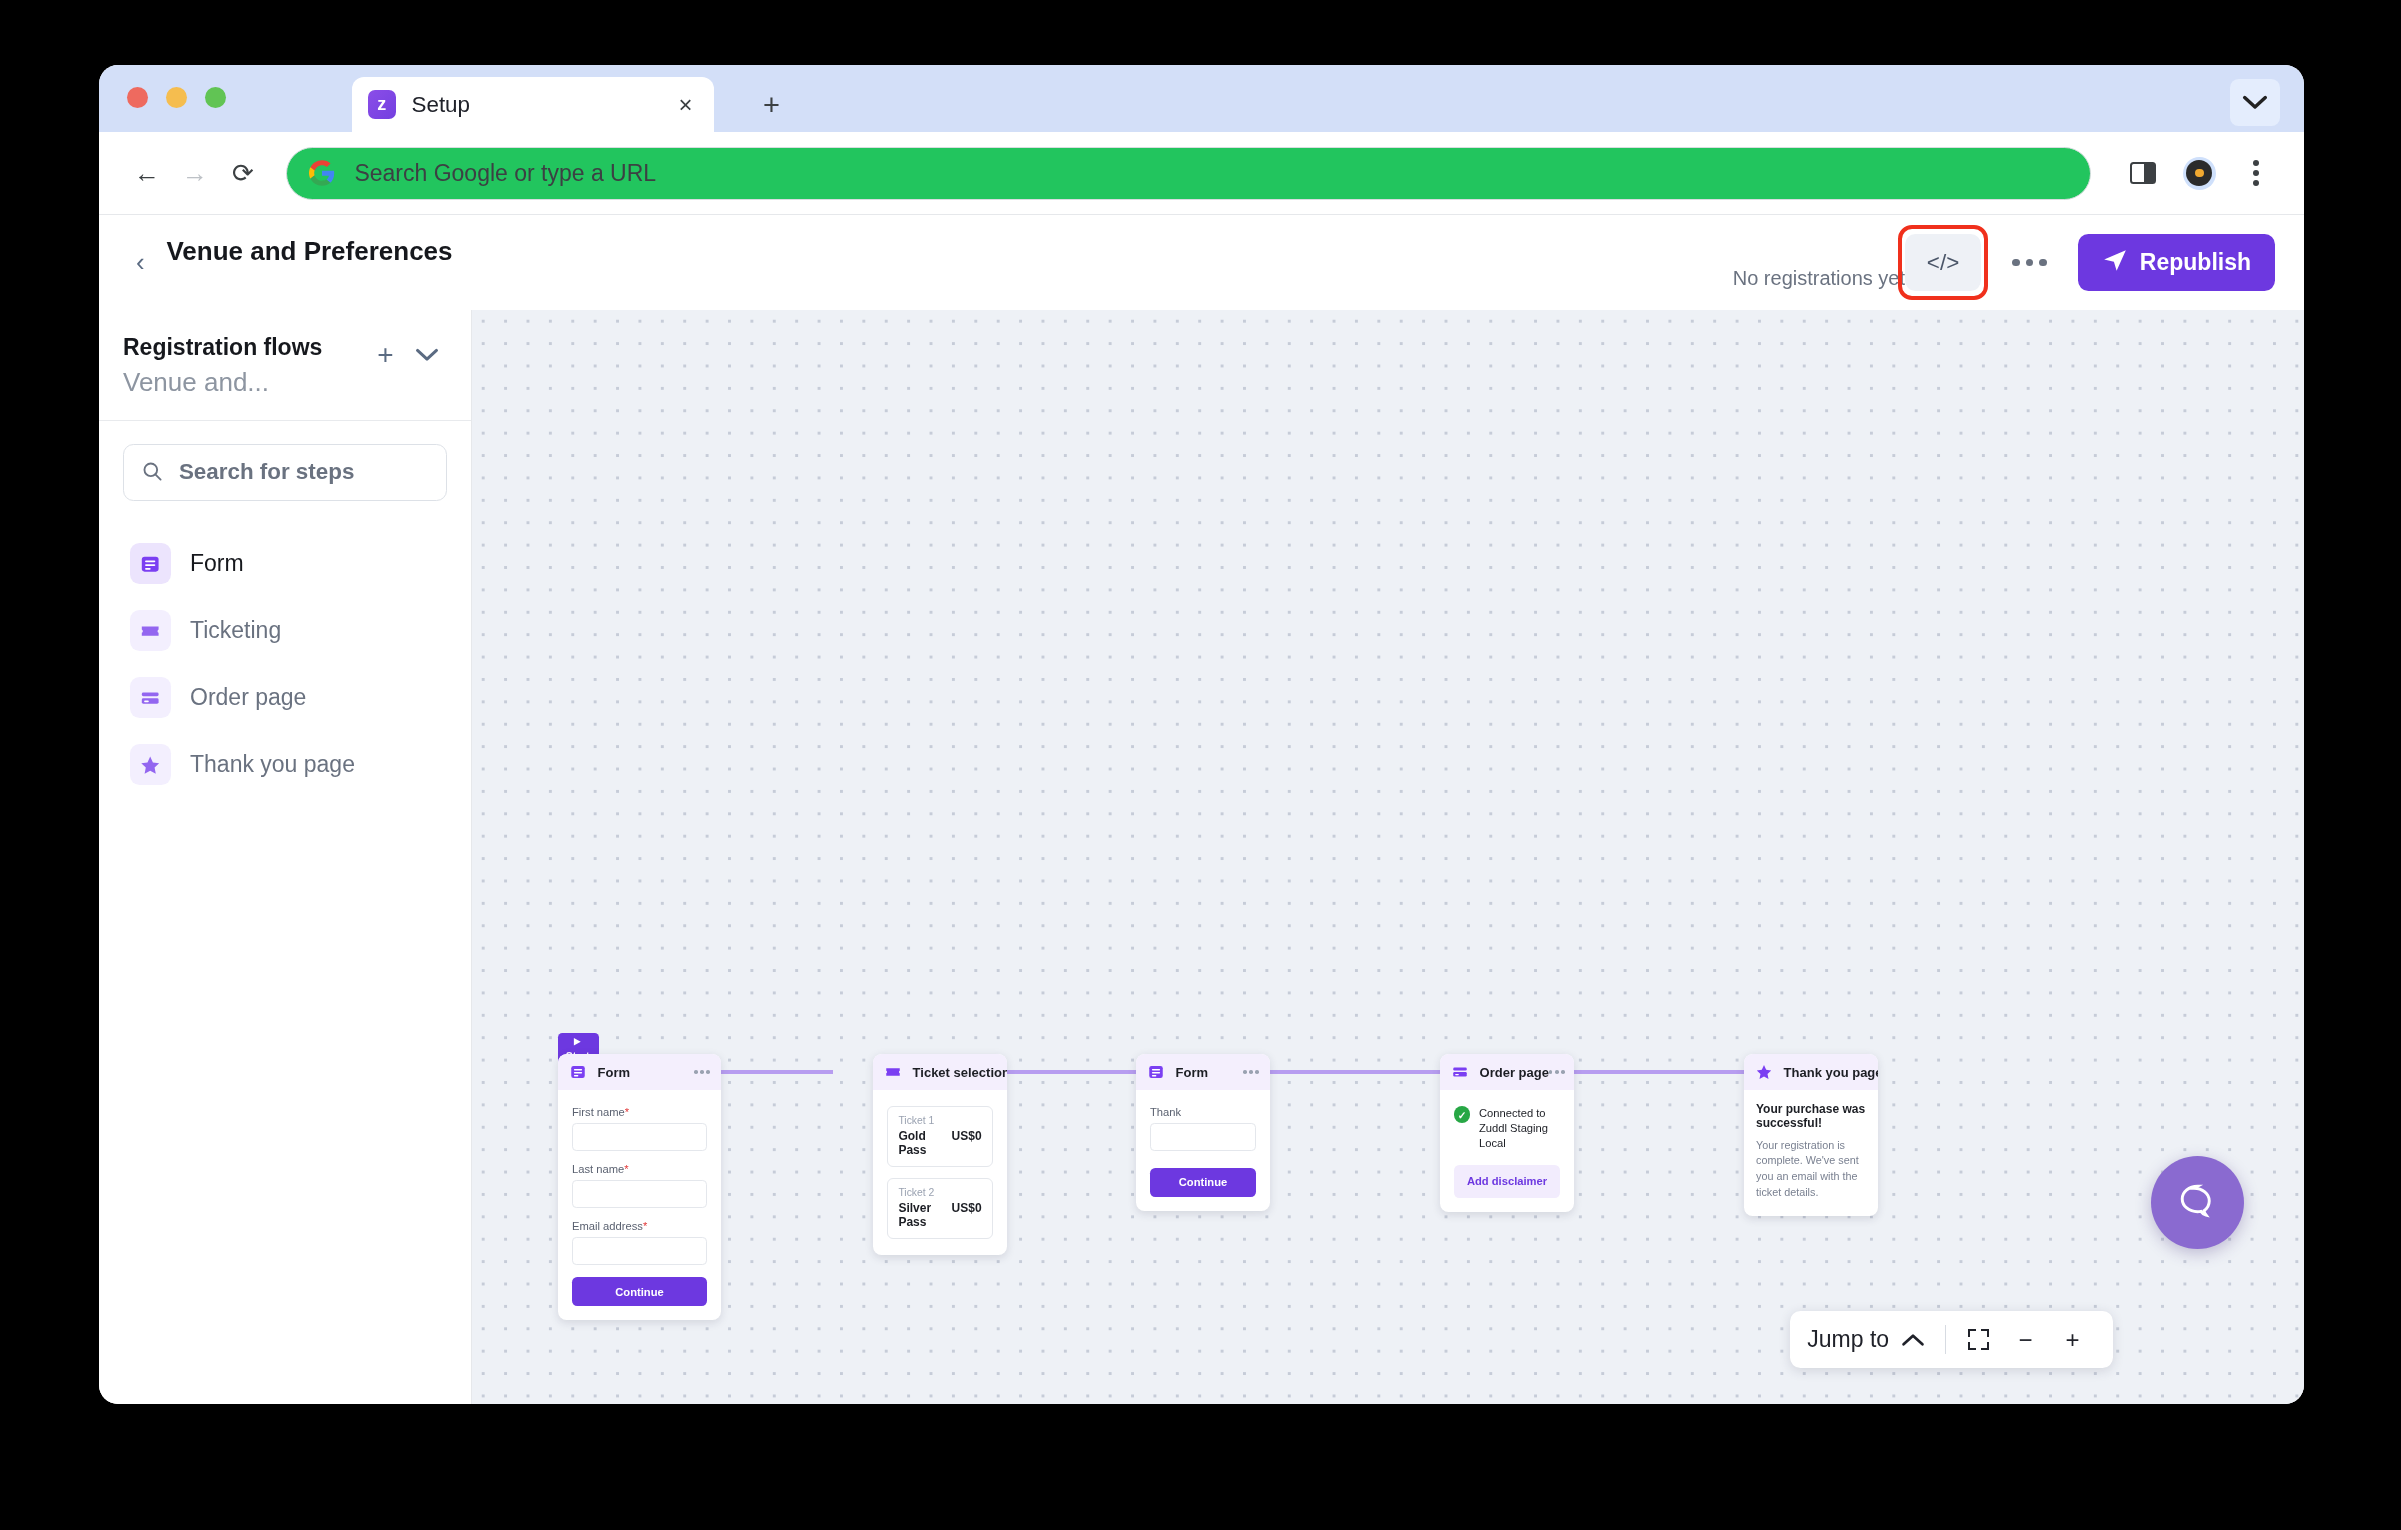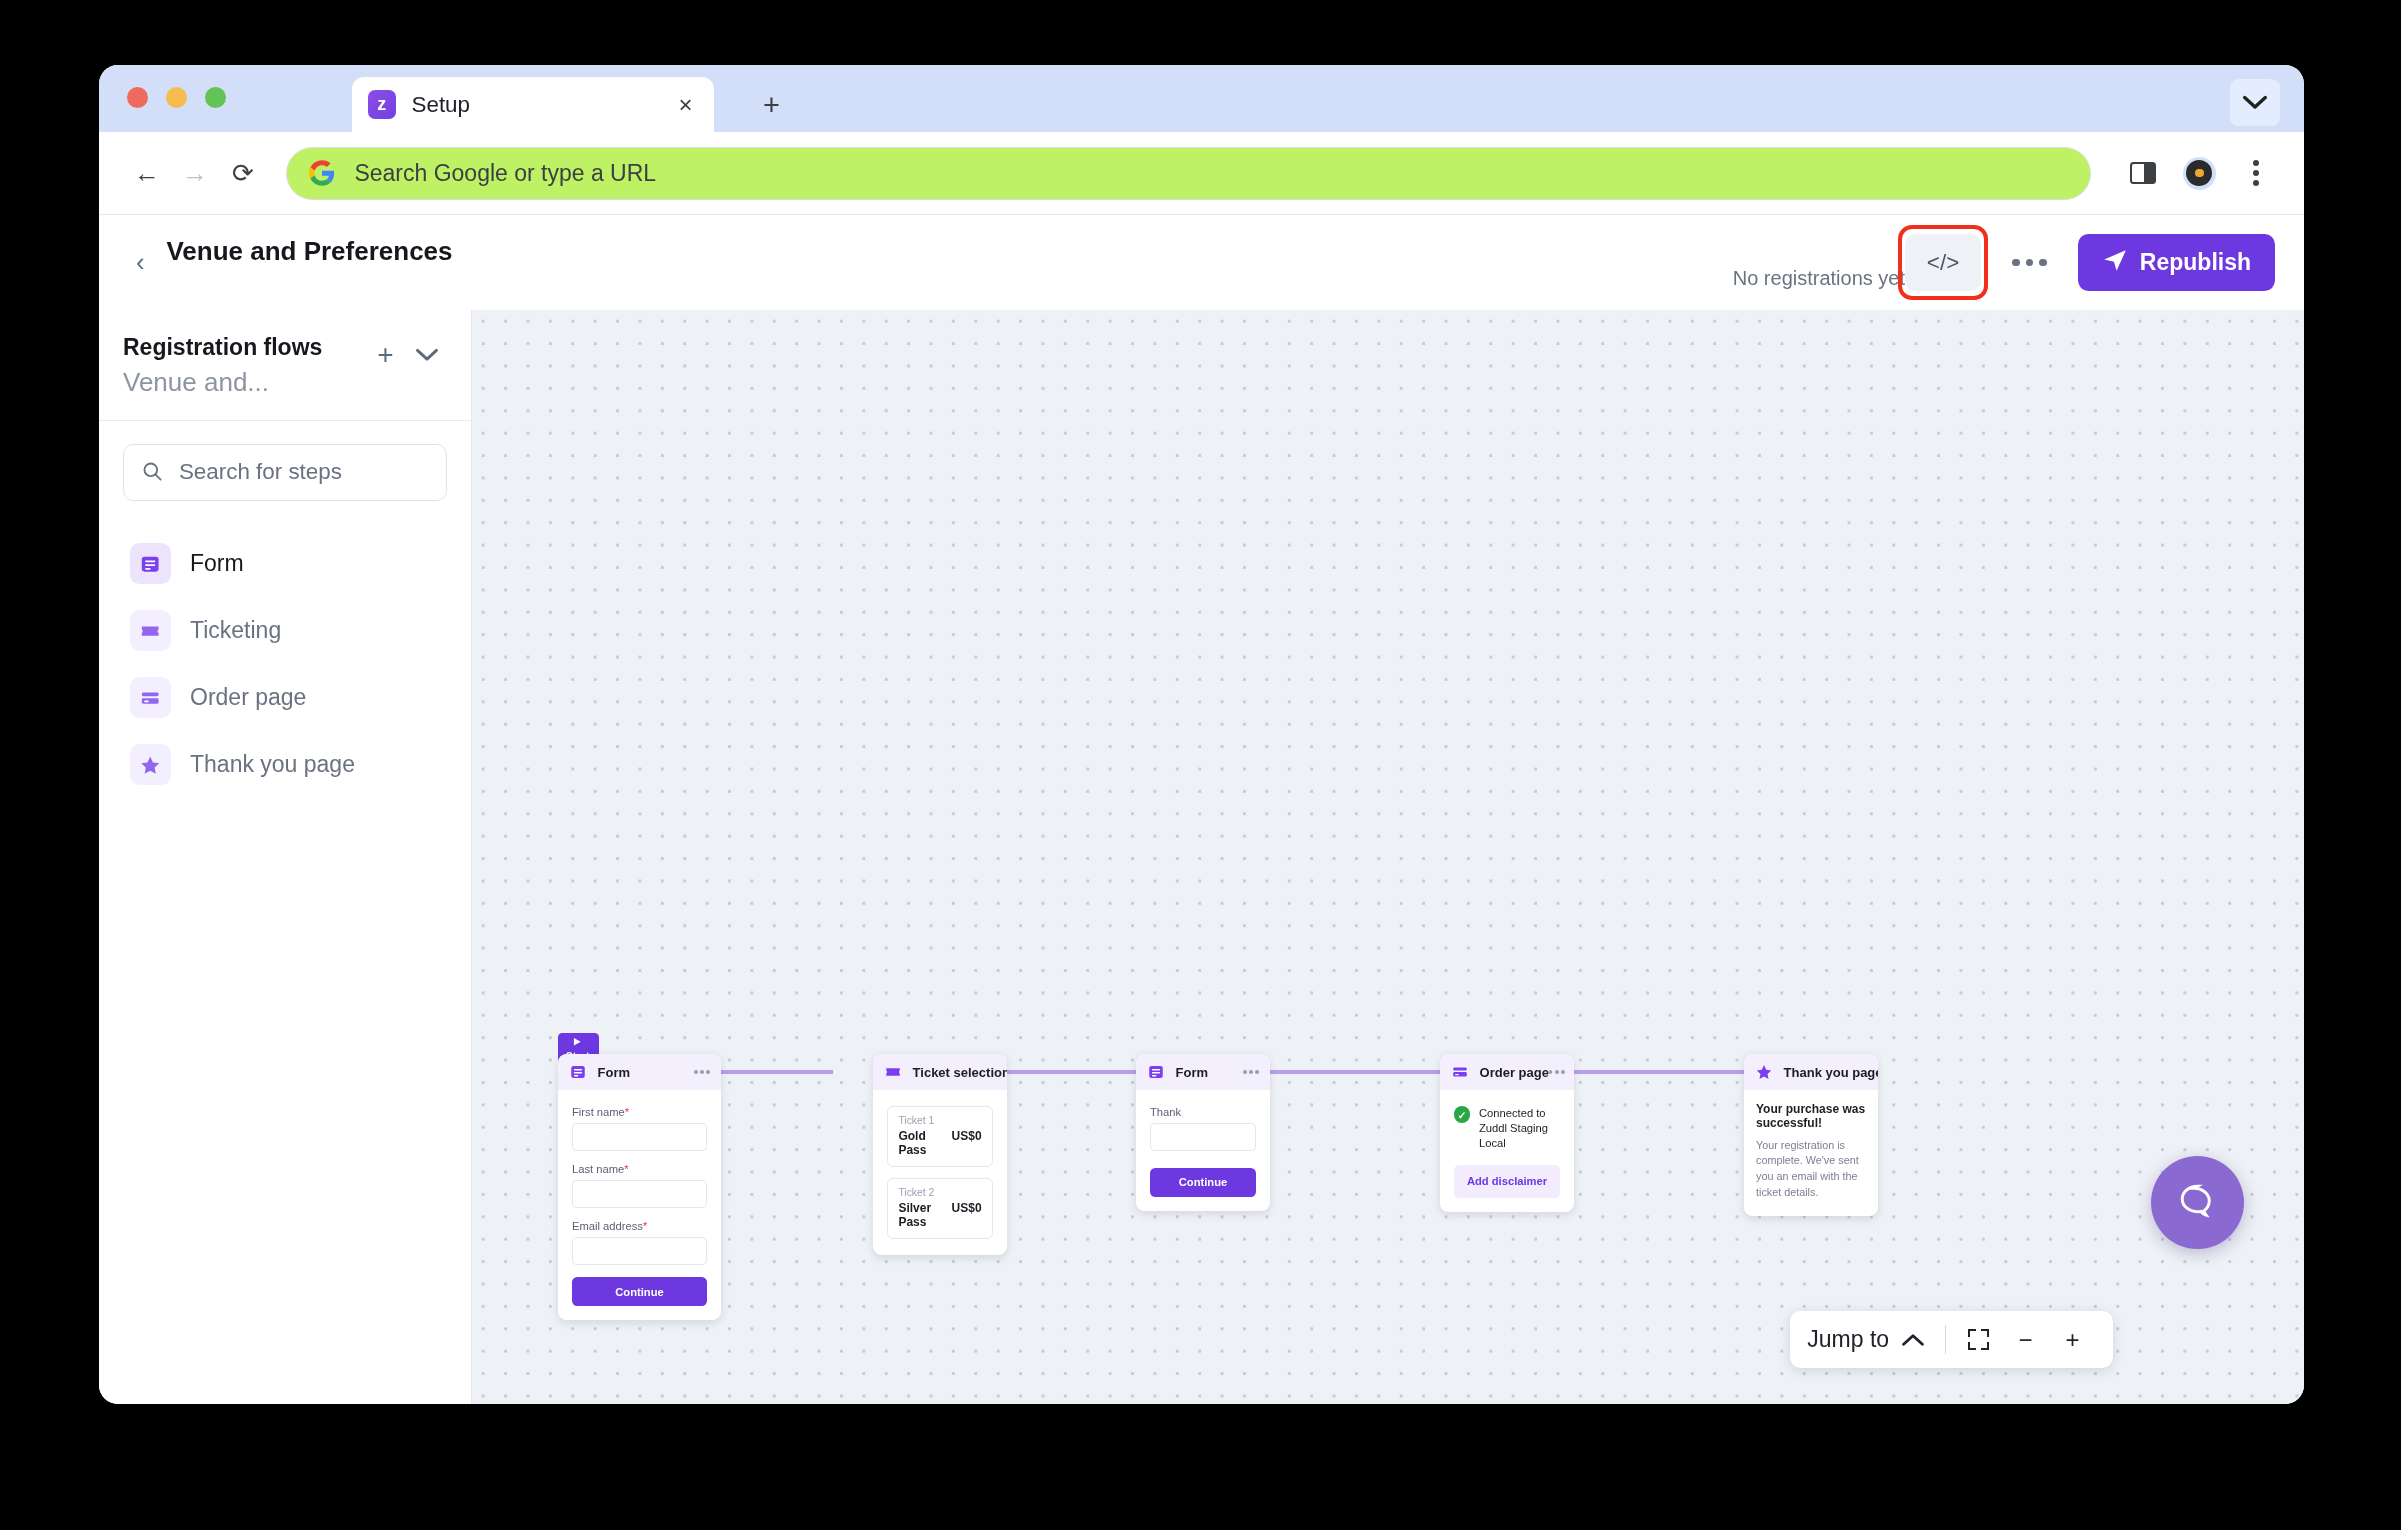--- a/index.html
+++ b/index.html
@@ -86,21 +86,21 @@
     width: 48px; height: 48px;
     display: flex; align-items: center; justify-content: center;
     font-size: 26px; color: #3c4043; cursor: pointer;
     flex: 0 0 auto;
   }
   .nav-btn.disabled { color: #bdc1c6; }
   .omnibox {
     flex: 1 1 auto;
     height: 53px;
     margin-left: 19px; margin-right: 19px;
-    background: #bef264;
+    background: #22c55e;
     border: 0.9px solid #d9dce0;
     border-radius: 28px;
     display: flex; align-items: center;
     padding: 0 22.4px;
     cursor: text;
   }
   .g-logo {
     width: 26px; height: 26px; flex: 0 0 auto;
     position: relative;
   }
@@ -214,21 +214,21 @@
     display: flex; align-items: center; justify-content: center;
     color: #5b6b82; font-size: 28px; cursor: pointer;
   }
   .search-wrap { padding: 22.4px 24px 8.6px 24px; }
   .search-box {
     height: 57px;
     border: 0.9px solid #dde1e7; border-radius: 10.4px;
     display: flex; align-items: center; padding: 0 17px;
     cursor: text;
   }
-  .search-ph { margin-left: 15.5px; font-size: 22.4px; color: #6a7280; }
+  .search-ph { margin-left: 15.5px; font-size: 22.4px; color: #6a7280; font-weight: bold; }
 
   .step-list { padding: 21px 19px; }
   .step-item {
     display: flex; align-items: center;
     height: 67px; padding: 0 12px;
     border-radius: 8.6px; cursor: pointer;
   }
   .step-icon {
     width: 41px; height: 41px; border-radius: 9.5px;
     background: #f3effe;

